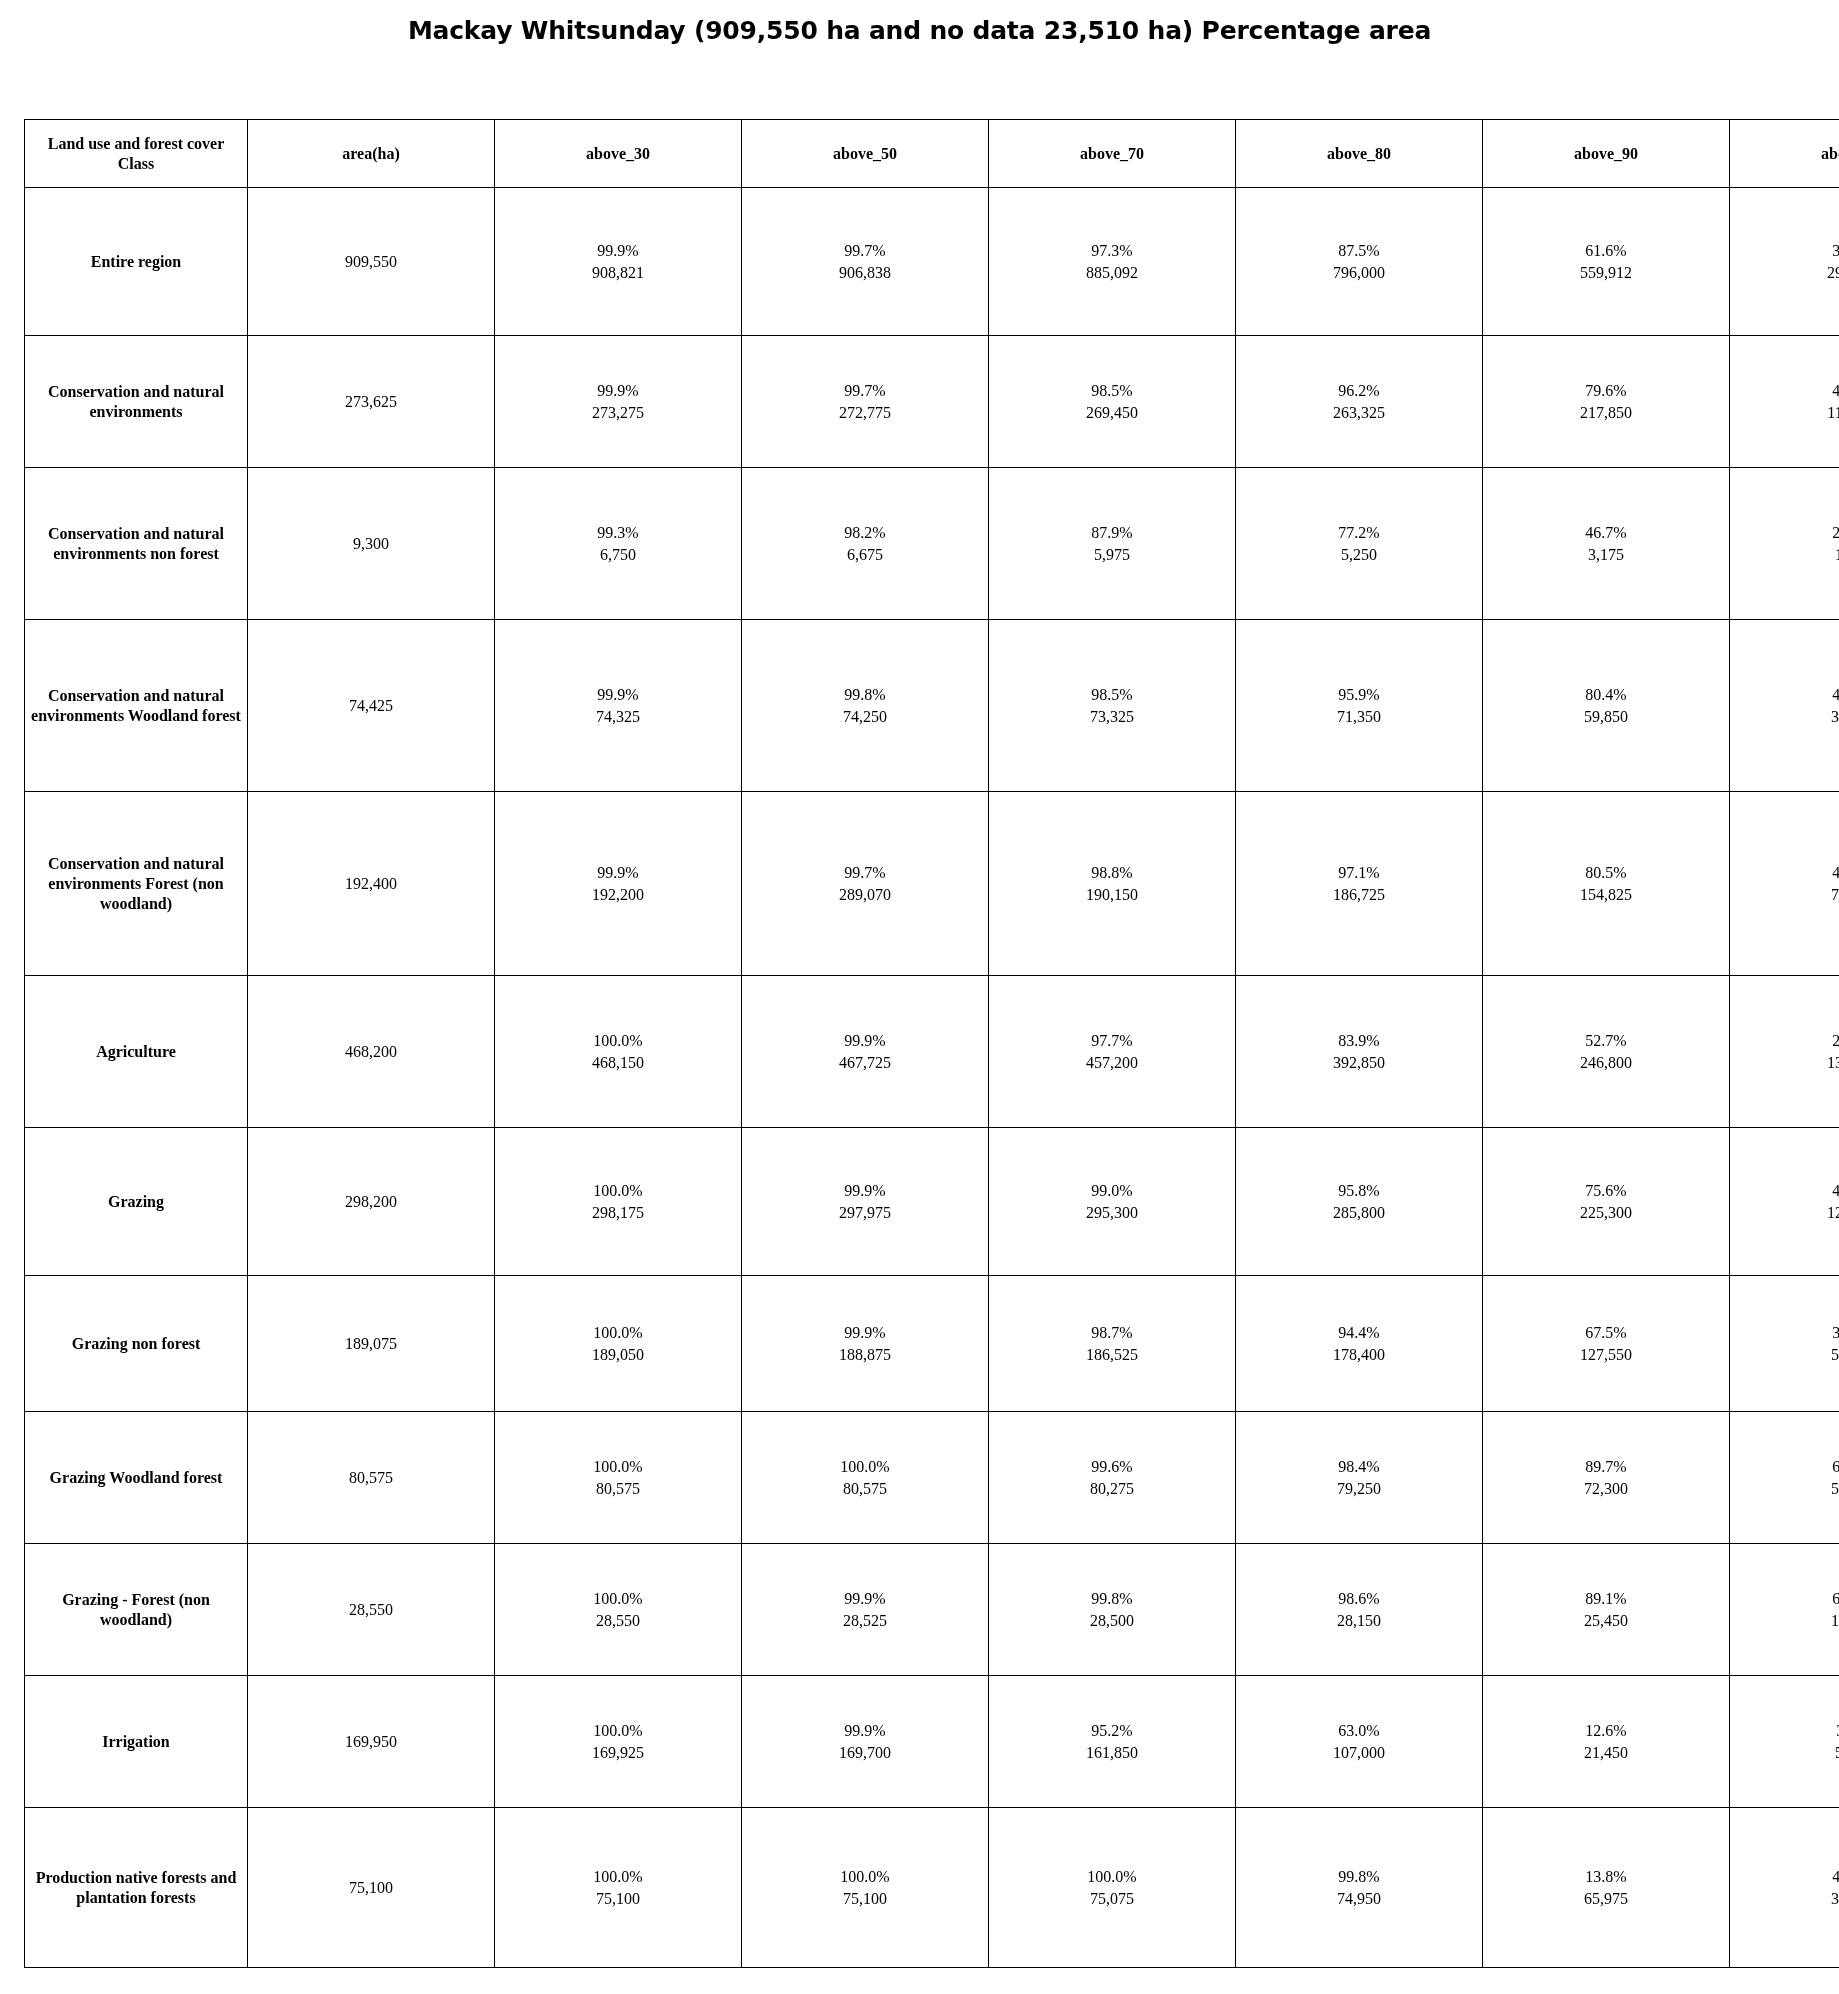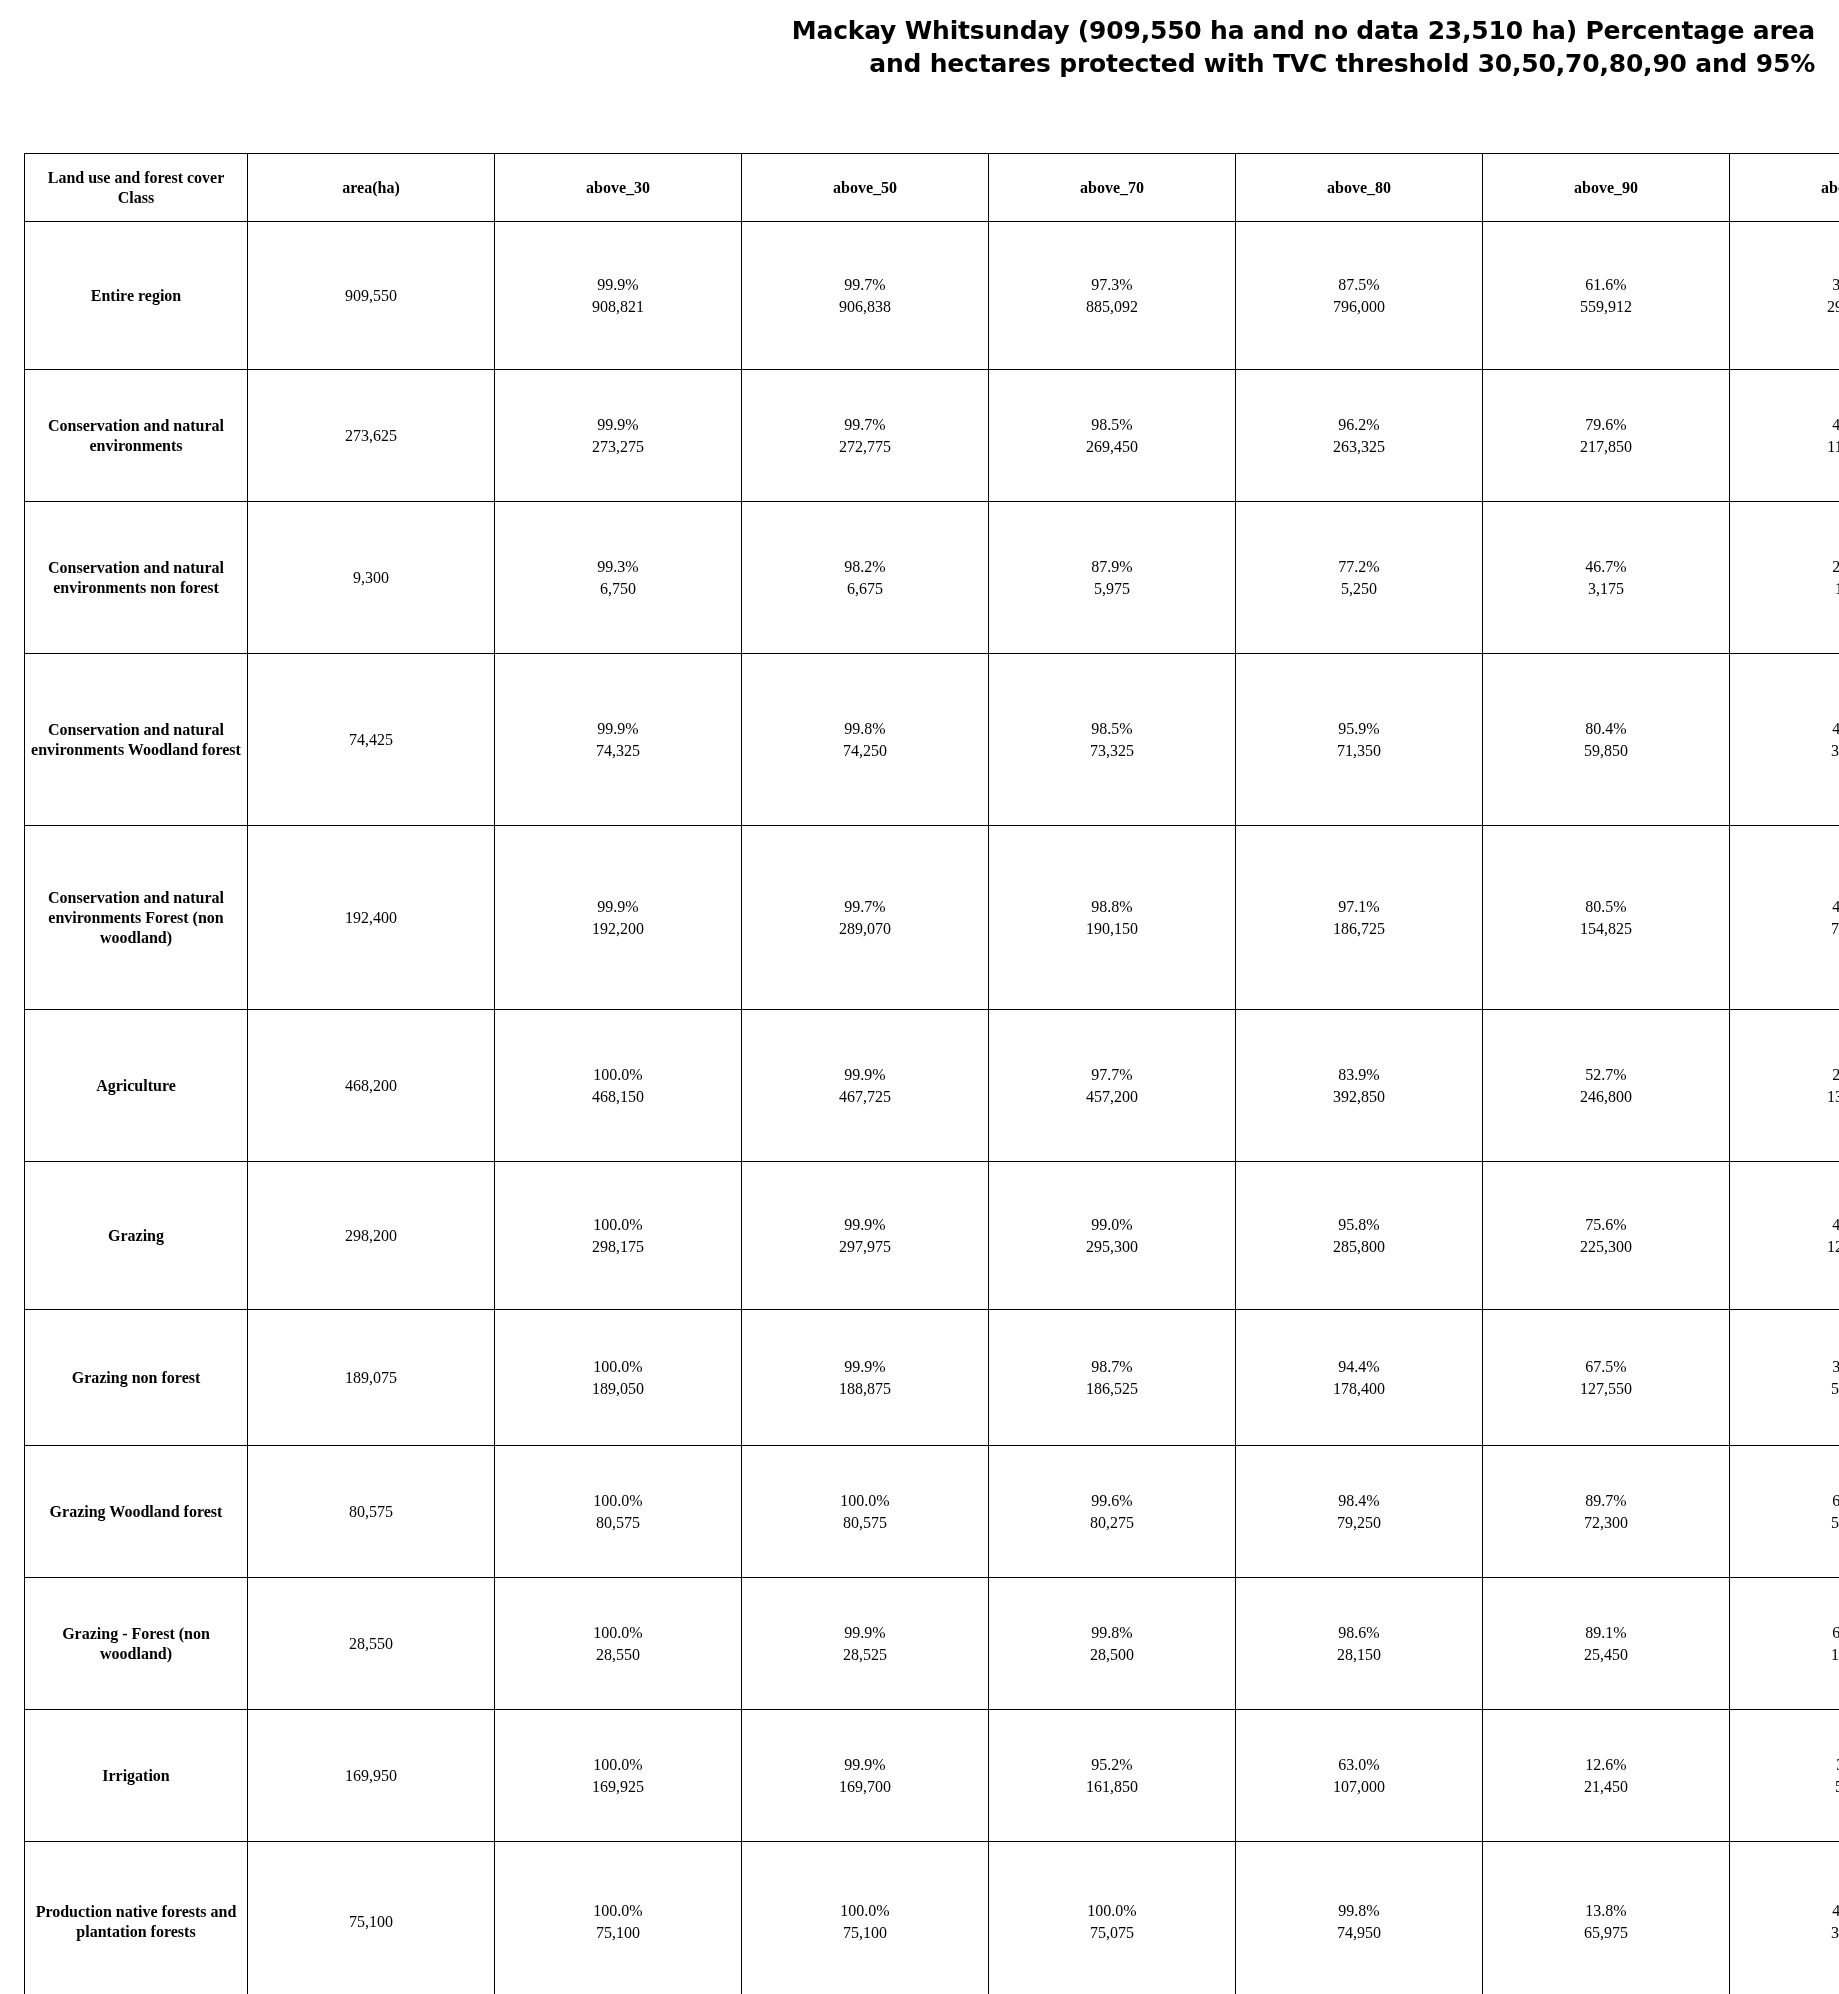--- a/index.html
+++ b/index.html
@@ -21,21 +21,21 @@
   }
   .doc-title {
     text-align: center;
     font-family: "DejaVu Sans", sans-serif;
     font-weight: bold;
     font-size: 25px;
     line-height: 1.35;
     padding-top: 13.6px;
     letter-spacing: -0.2px;
   }
-  .doc-title .line { display: block; text-align: right; }
+  .doc-title .line { display: block; }
 
   table.data-table {
     margin: 0 auto;
     margin-top: 72px;
     border-collapse: collapse;
     width: 1756px;
     table-layout: fixed;
   }
   table.data-table td, table.data-table th {
     border: 0.8px solid #000000;
@@ -91,21 +91,20 @@
   tr.r10 td { height: 132px; }
   tr.r11 td { height: 160px; }
 </style>
 </head>
 <body>
 
 <div class="page">
 
   <div class="doc-title">
     <span class="line">Mackay Whitsunday (909,550 ha and no data 23,510 ha) Percentage area</span>
-    <span class="line">and hectares protected with TVC threshold 30,50,70,80,90 and 95%</span>
   </div>
 
   <table class="data-table">
     <colgroup>
       <col class="c-class">
       <col class="c-area">
       <col class="c-v">
         <col class="c-v">
         <col class="c-v">
         <col class="c-v">

